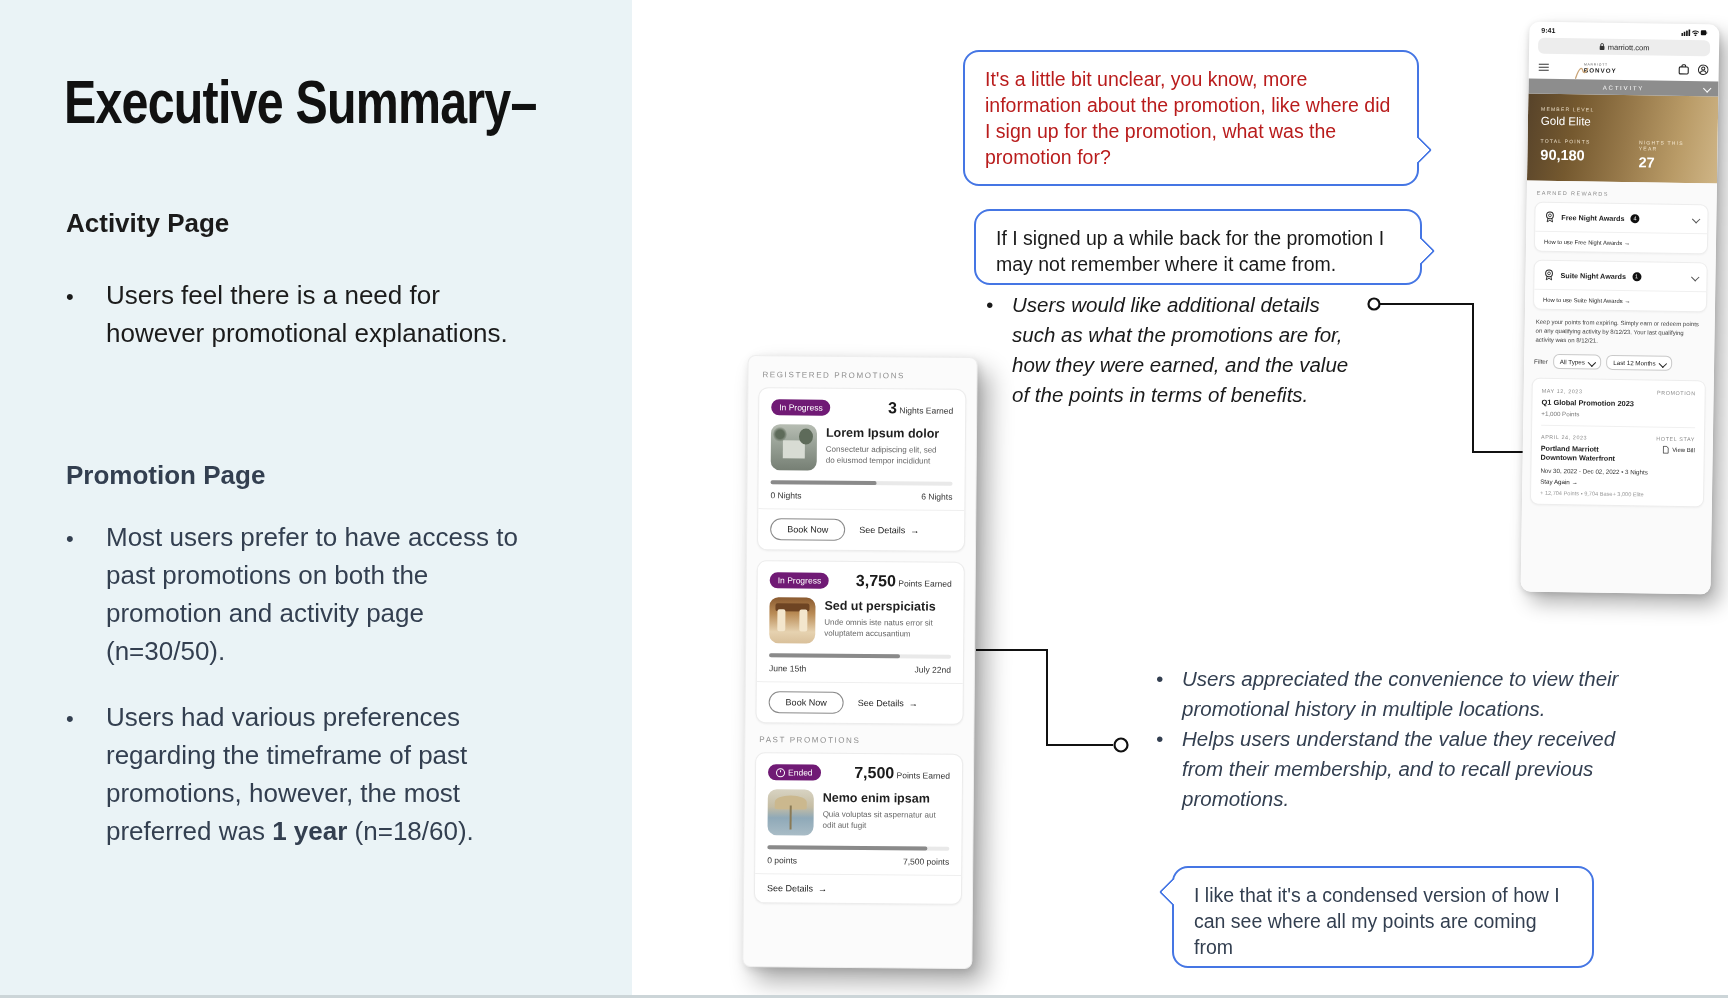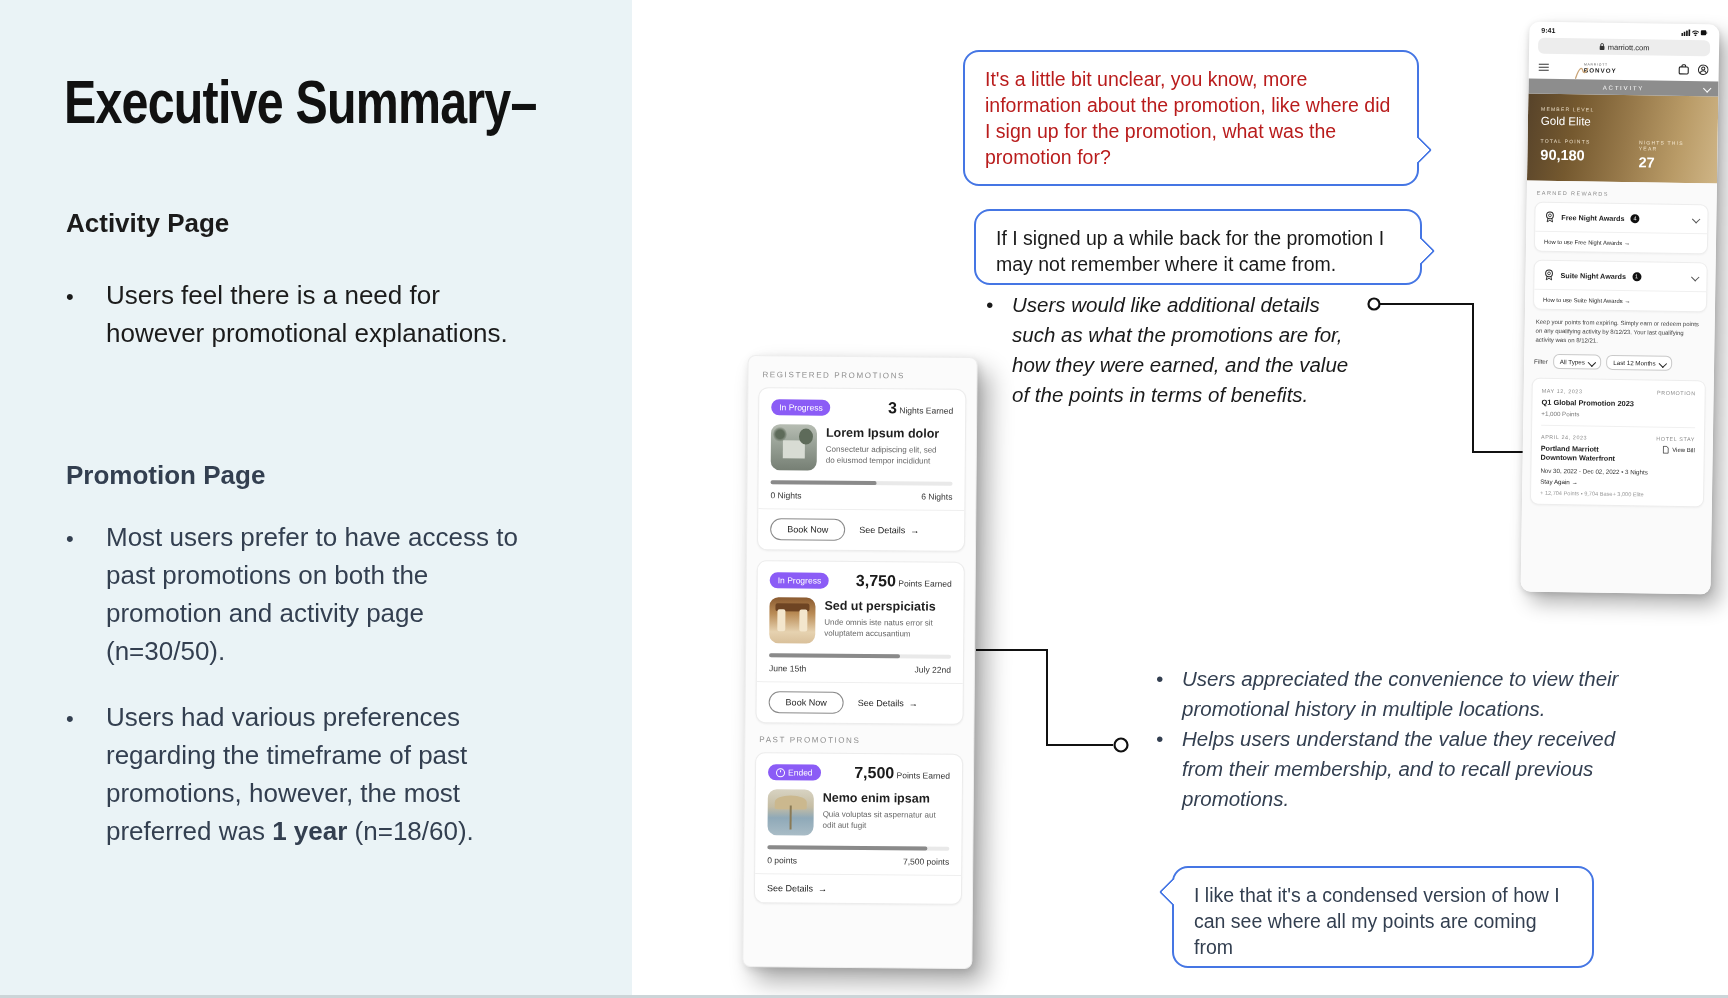--- a/index.html
+++ b/index.html
@@ -48,21 +48,21 @@
   .promo-panel{position:absolute;left:745px;top:356px;width:230px;height:612px;background:#FBFBFB;
                border:1px solid #eee;border-radius:8px;transform:rotate(.5deg);
                box-shadow:12px 14px 24px rgba(0,0,0,.32),2px 3px 8px rgba(0,0,0,.12);
                padding:14px 10px;box-sizing:border-box;}
   .pp-label{font-size:8px;letter-spacing:1.6px;color:#8e8e8e;margin:0 4px 8px;}
   .pp-label.past{margin-top:12px;}
   .pp-card{background:#fff;border:1px solid #ececec;border-radius:10px;margin-bottom:10px;
            box-shadow:0 1px 2px rgba(0,0,0,.05);}
   .pp-in{padding:10px 12px 8px;}
   .pp-row1{display:flex;justify-content:space-between;align-items:center;margin-bottom:8px;}
-  .pp-badge{background:#8b5cf6;color:#fff;font-size:8.5px;padding:3px 8px;border-radius:8px;
+  .pp-badge{background:#701a75;color:#fff;font-size:8.5px;padding:3px 8px;border-radius:8px;
             display:inline-flex;align-items:center;gap:3px;}
   .pp-stat{font-size:8.5px;color:#333;}
   .pp-stat b{font-size:16px;font-weight:700;color:#1a1a1a;}
   .pp-media{display:flex;gap:9px;margin-bottom:10px;}
   .pp-thumb{width:46px;height:46px;border-radius:9px;flex:none;overflow:hidden;display:block;}
   .pp-meta{padding-top:1px;}
   .pp-title{font-size:12.5px;font-weight:700;color:#1f1f1f;margin-bottom:4px;}
   .pp-desc{font-size:8px;line-height:11px;color:#666;width:115px;}
   .pp-track{height:4px;border-radius:2px;background:#e9e9e9;margin:2px 0 6px;}
   .pp-fill{height:4px;border-radius:2px;background:#8a8a8a;}

